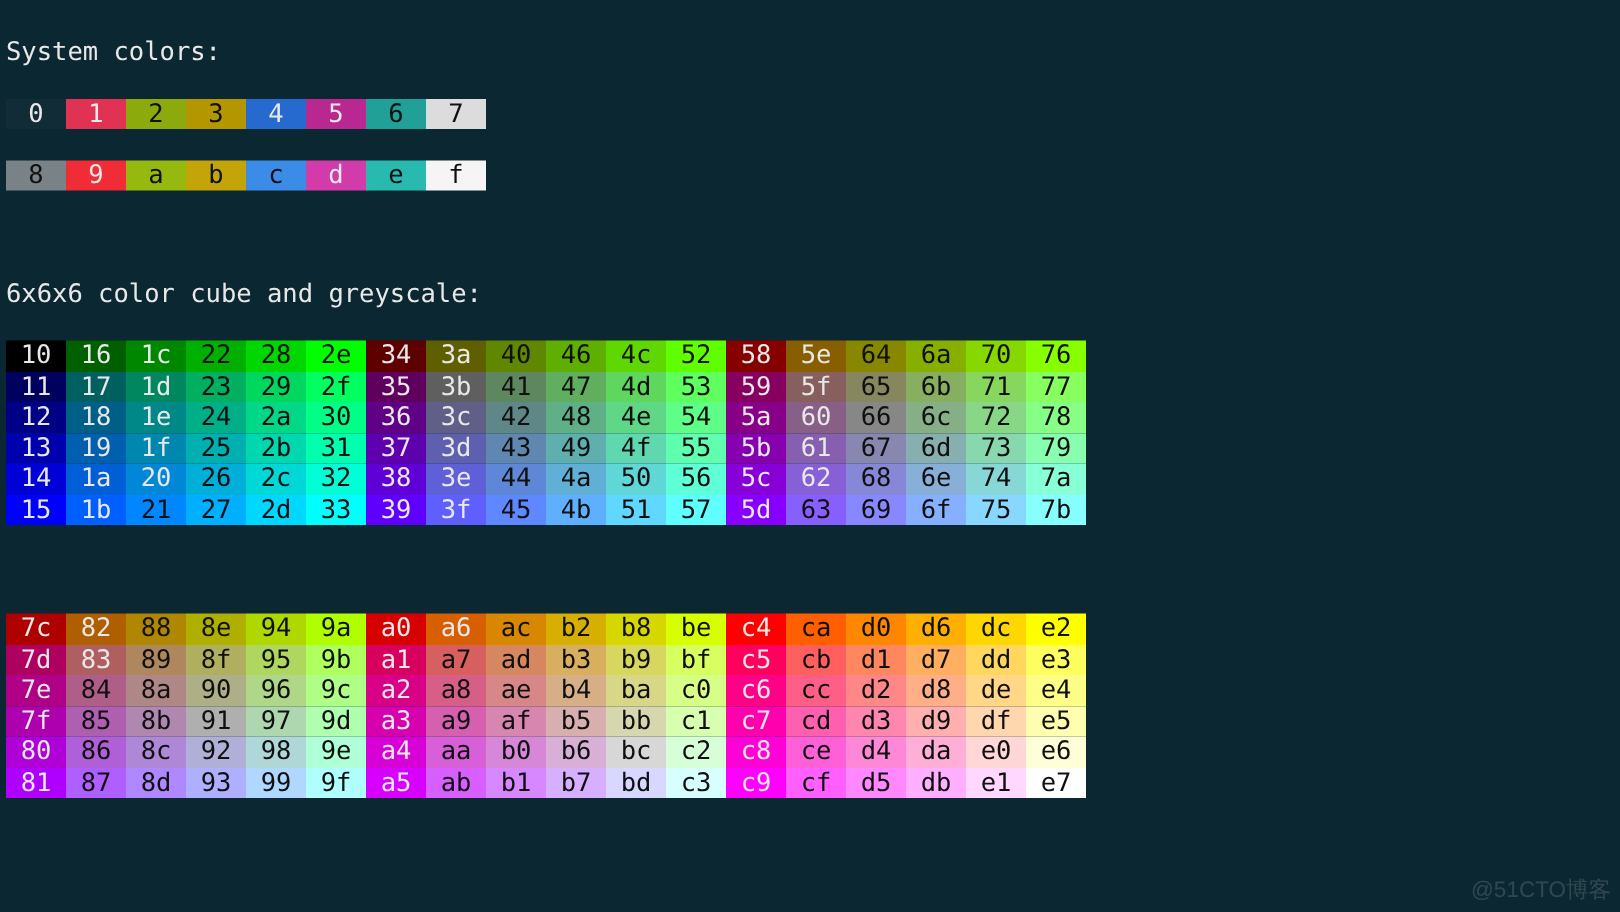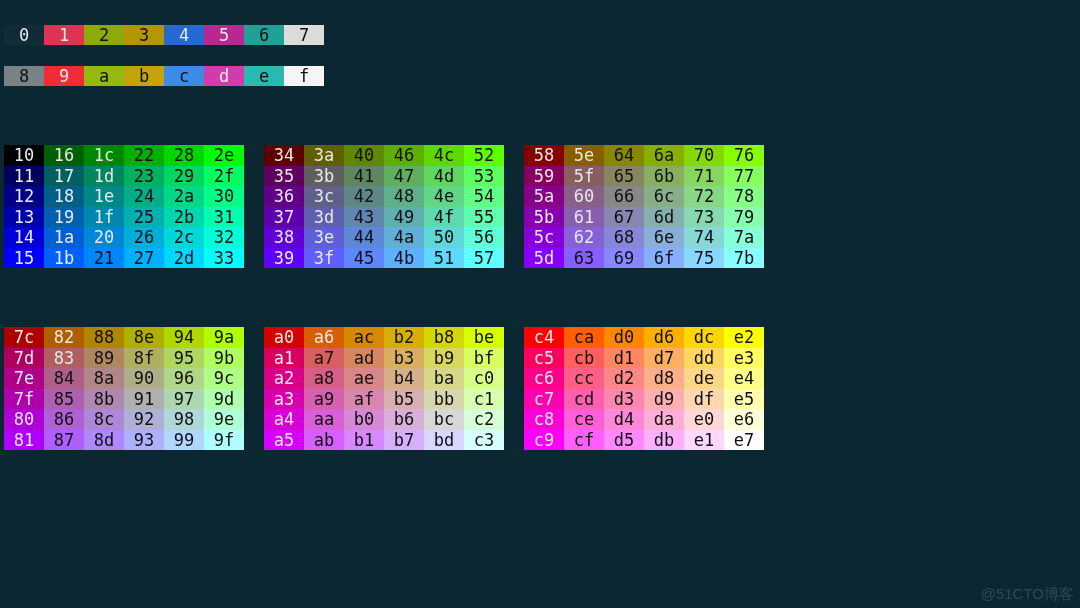--- a/index.html
+++ b/index.html
@@ -25,38 +25,40 @@
   .p-dollar { color: #49c9c9; }
   .p-cmd { color: #e8e8e8; }
   .heading { color: #e8e8e8; }
   .row { display: flex; height: 20.5px; }
   .cell {
     width: 40px;
     text-align: center;
     display: inline-block;
   }
   .blocks { display: flex; }
-  .block { margin-right: 20px; }
+  .block { }
   .wm {
     position: absolute;
     right: 6px;
     bottom: 4px;
     color: rgba(255,255,255,0.15);
     font-family: sans-serif;
     font-size: 15px;
   }
   .sp { height: 18px; }
 </style>
 </head>
 <body>
 
 <div class="term">
+<div class="heading">System colors:</div>
 <div id="sys1" class="row"><span class="cell" style="background: rgb(18, 44, 55); color: rgb(232, 232, 232);">0</span><span class="cell" style="background: rgb(224, 50, 83); color: rgb(232, 232, 232);">1</span><span class="cell" style="background: rgb(140, 170, 11); color: rgb(16, 16, 16);">2</span><span class="cell" style="background: rgb(180, 150, 0); color: rgb(16, 16, 16);">3</span><span class="cell" style="background: rgb(38, 106, 208); color: rgb(232, 232, 232);">4</span><span class="cell" style="background: rgb(185, 40, 145); color: rgb(232, 232, 232);">5</span><span class="cell" style="background: rgb(32, 160, 150); color: rgb(16, 16, 16);">6</span><span class="cell" style="background: rgb(220, 220, 220); color: rgb(16, 16, 16);">7</span></div>
 <div id="sys2" class="row"><span class="cell" style="background: rgb(120, 130, 135); color: rgb(16, 16, 16);">8</span><span class="cell" style="background: rgb(240, 45, 55); color: rgb(232, 232, 232);">9</span><span class="cell" style="background: rgb(150, 185, 15); color: rgb(16, 16, 16);">a</span><span class="cell" style="background: rgb(195, 165, 10); color: rgb(16, 16, 16);">b</span><span class="cell" style="background: rgb(58, 140, 230); color: rgb(16, 16, 16);">c</span><span class="cell" style="background: rgb(210, 60, 170); color: rgb(232, 232, 232);">d</span><span class="cell" style="background: rgb(40, 185, 175); color: rgb(16, 16, 16);">e</span><span class="cell" style="background: rgb(245, 245, 245); color: rgb(16, 16, 16);">f</span></div>
 <div class="sp"></div>
+<div class="heading">6x6x6 color cube and greyscale:</div>
 <div id="cube-upper" class="blocks"><div class="block"><div class="row"><span class="cell" style="background: rgb(0, 0, 0); color: rgb(232, 232, 232);">10</span><span class="cell" style="background: rgb(0, 95, 0); color: rgb(232, 232, 232);">16</span><span class="cell" style="background: rgb(0, 135, 0); color: rgb(232, 232, 232);">1c</span><span class="cell" style="background: rgb(0, 175, 0); color: rgb(16, 16, 16);">22</span><span class="cell" style="background: rgb(0, 215, 0); color: rgb(16, 16, 16);">28</span><span class="cell" style="background: rgb(0, 255, 0); color: rgb(16, 16, 16);">2e</span></div><div class="row"><span class="cell" style="background: rgb(0, 0, 95); color: rgb(232, 232, 232);">11</span><span class="cell" style="background: rgb(0, 95, 95); color: rgb(232, 232, 232);">17</span><span class="cell" style="background: rgb(0, 135, 95); color: rgb(232, 232, 232);">1d</span><span class="cell" style="background: rgb(0, 175, 95); color: rgb(16, 16, 16);">23</span><span class="cell" style="background: rgb(0, 215, 95); color: rgb(16, 16, 16);">29</span><span class="cell" style="background: rgb(0, 255, 95); color: rgb(16, 16, 16);">2f</span></div><div class="row"><span class="cell" style="background: rgb(0, 0, 135); color: rgb(232, 232, 232);">12</span><span class="cell" style="background: rgb(0, 95, 135); color: rgb(232, 232, 232);">18</span><span class="cell" style="background: rgb(0, 135, 135); color: rgb(232, 232, 232);">1e</span><span class="cell" style="background: rgb(0, 175, 135); color: rgb(16, 16, 16);">24</span><span class="cell" style="background: rgb(0, 215, 135); color: rgb(16, 16, 16);">2a</span><span class="cell" style="background: rgb(0, 255, 135); color: rgb(16, 16, 16);">30</span></div><div class="row"><span class="cell" style="background: rgb(0, 0, 175); color: rgb(232, 232, 232);">13</span><span class="cell" style="background: rgb(0, 95, 175); color: rgb(232, 232, 232);">19</span><span class="cell" style="background: rgb(0, 135, 175); color: rgb(232, 232, 232);">1f</span><span class="cell" style="background: rgb(0, 175, 175); color: rgb(16, 16, 16);">25</span><span class="cell" style="background: rgb(0, 215, 175); color: rgb(16, 16, 16);">2b</span><span class="cell" style="background: rgb(0, 255, 175); color: rgb(16, 16, 16);">31</span></div><div class="row"><span class="cell" style="background: rgb(0, 0, 215); color: rgb(232, 232, 232);">14</span><span class="cell" style="background: rgb(0, 95, 215); color: rgb(232, 232, 232);">1a</span><span class="cell" style="background: rgb(0, 135, 215); color: rgb(232, 232, 232);">20</span><span class="cell" style="background: rgb(0, 175, 215); color: rgb(16, 16, 16);">26</span><span class="cell" style="background: rgb(0, 215, 215); color: rgb(16, 16, 16);">2c</span><span class="cell" style="background: rgb(0, 255, 215); color: rgb(16, 16, 16);">32</span></div><div class="row"><span class="cell" style="background: rgb(0, 0, 255); color: rgb(232, 232, 232);">15</span><span class="cell" style="background: rgb(0, 95, 255); color: rgb(232, 232, 232);">1b</span><span class="cell" style="background: rgb(0, 135, 255); color: rgb(16, 16, 16);">21</span><span class="cell" style="background: rgb(0, 175, 255); color: rgb(16, 16, 16);">27</span><span class="cell" style="background: rgb(0, 215, 255); color: rgb(16, 16, 16);">2d</span><span class="cell" style="background: rgb(0, 255, 255); color: rgb(16, 16, 16);">33</span></div></div><div class="block"><div class="row"><span class="cell" style="background: rgb(95, 0, 0); color: rgb(232, 232, 232);">34</span><span class="cell" style="background: rgb(95, 95, 0); color: rgb(232, 232, 232);">3a</span><span class="cell" style="background: rgb(95, 135, 0); color: rgb(16, 16, 16);">40</span><span class="cell" style="background: rgb(95, 175, 0); color: rgb(16, 16, 16);">46</span><span class="cell" style="background: rgb(95, 215, 0); color: rgb(16, 16, 16);">4c</span><span class="cell" style="background: rgb(95, 255, 0); color: rgb(16, 16, 16);">52</span></div><div class="row"><span class="cell" style="background: rgb(95, 0, 95); color: rgb(232, 232, 232);">35</span><span class="cell" style="background: rgb(95, 95, 95); color: rgb(232, 232, 232);">3b</span><span class="cell" style="background: rgb(95, 135, 95); color: rgb(16, 16, 16);">41</span><span class="cell" style="background: rgb(95, 175, 95); color: rgb(16, 16, 16);">47</span><span class="cell" style="background: rgb(95, 215, 95); color: rgb(16, 16, 16);">4d</span><span class="cell" style="background: rgb(95, 255, 95); color: rgb(16, 16, 16);">53</span></div><div class="row"><span class="cell" style="background: rgb(95, 0, 135); color: rgb(232, 232, 232);">36</span><span class="cell" style="background: rgb(95, 95, 135); color: rgb(232, 232, 232);">3c</span><span class="cell" style="background: rgb(95, 135, 135); color: rgb(16, 16, 16);">42</span><span class="cell" style="background: rgb(95, 175, 135); color: rgb(16, 16, 16);">48</span><span class="cell" style="background: rgb(95, 215, 135); color: rgb(16, 16, 16);">4e</span><span class="cell" style="background: rgb(95, 255, 135); color: rgb(16, 16, 16);">54</span></div><div class="row"><span class="cell" style="background: rgb(95, 0, 175); color: rgb(232, 232, 232);">37</span><span class="cell" style="background: rgb(95, 95, 175); color: rgb(232, 232, 232);">3d</span><span class="cell" style="background: rgb(95, 135, 175); color: rgb(16, 16, 16);">43</span><span class="cell" style="background: rgb(95, 175, 175); color: rgb(16, 16, 16);">49</span><span class="cell" style="background: rgb(95, 215, 175); color: rgb(16, 16, 16);">4f</span><span class="cell" style="background: rgb(95, 255, 175); color: rgb(16, 16, 16);">55</span></div><div class="row"><span class="cell" style="background: rgb(95, 0, 215); color: rgb(232, 232, 232);">38</span><span class="cell" style="background: rgb(95, 95, 215); color: rgb(232, 232, 232);">3e</span><span class="cell" style="background: rgb(95, 135, 215); color: rgb(16, 16, 16);">44</span><span class="cell" style="background: rgb(95, 175, 215); color: rgb(16, 16, 16);">4a</span><span class="cell" style="background: rgb(95, 215, 215); color: rgb(16, 16, 16);">50</span><span class="cell" style="background: rgb(95, 255, 215); color: rgb(16, 16, 16);">56</span></div><div class="row"><span class="cell" style="background: rgb(95, 0, 255); color: rgb(232, 232, 232);">39</span><span class="cell" style="background: rgb(95, 95, 255); color: rgb(232, 232, 232);">3f</span><span class="cell" style="background: rgb(95, 135, 255); color: rgb(16, 16, 16);">45</span><span class="cell" style="background: rgb(95, 175, 255); color: rgb(16, 16, 16);">4b</span><span class="cell" style="background: rgb(95, 215, 255); color: rgb(16, 16, 16);">51</span><span class="cell" style="background: rgb(95, 255, 255); color: rgb(16, 16, 16);">57</span></div></div><div class="block"><div class="row"><span class="cell" style="background: rgb(135, 0, 0); color: rgb(232, 232, 232);">58</span><span class="cell" style="background: rgb(135, 95, 0); color: rgb(232, 232, 232);">5e</span><span class="cell" style="background: rgb(135, 135, 0); color: rgb(16, 16, 16);">64</span><span class="cell" style="background: rgb(135, 175, 0); color: rgb(16, 16, 16);">6a</span><span class="cell" style="background: rgb(135, 215, 0); color: rgb(16, 16, 16);">70</span><span class="cell" style="background: rgb(135, 255, 0); color: rgb(16, 16, 16);">76</span></div><div class="row"><span class="cell" style="background: rgb(135, 0, 95); color: rgb(232, 232, 232);">59</span><span class="cell" style="background: rgb(135, 95, 95); color: rgb(232, 232, 232);">5f</span><span class="cell" style="background: rgb(135, 135, 95); color: rgb(16, 16, 16);">65</span><span class="cell" style="background: rgb(135, 175, 95); color: rgb(16, 16, 16);">6b</span><span class="cell" style="background: rgb(135, 215, 95); color: rgb(16, 16, 16);">71</span><span class="cell" style="background: rgb(135, 255, 95); color: rgb(16, 16, 16);">77</span></div><div class="row"><span class="cell" style="background: rgb(135, 0, 135); color: rgb(232, 232, 232);">5a</span><span class="cell" style="background: rgb(135, 95, 135); color: rgb(232, 232, 232);">60</span><span class="cell" style="background: rgb(135, 135, 135); color: rgb(16, 16, 16);">66</span><span class="cell" style="background: rgb(135, 175, 135); color: rgb(16, 16, 16);">6c</span><span class="cell" style="background: rgb(135, 215, 135); color: rgb(16, 16, 16);">72</span><span class="cell" style="background: rgb(135, 255, 135); color: rgb(16, 16, 16);">78</span></div><div class="row"><span class="cell" style="background: rgb(135, 0, 175); color: rgb(232, 232, 232);">5b</span><span class="cell" style="background: rgb(135, 95, 175); color: rgb(232, 232, 232);">61</span><span class="cell" style="background: rgb(135, 135, 175); color: rgb(16, 16, 16);">67</span><span class="cell" style="background: rgb(135, 175, 175); color: rgb(16, 16, 16);">6d</span><span class="cell" style="background: rgb(135, 215, 175); color: rgb(16, 16, 16);">73</span><span class="cell" style="background: rgb(135, 255, 175); color: rgb(16, 16, 16);">79</span></div><div class="row"><span class="cell" style="background: rgb(135, 0, 215); color: rgb(232, 232, 232);">5c</span><span class="cell" style="background: rgb(135, 95, 215); color: rgb(232, 232, 232);">62</span><span class="cell" style="background: rgb(135, 135, 215); color: rgb(16, 16, 16);">68</span><span class="cell" style="background: rgb(135, 175, 215); color: rgb(16, 16, 16);">6e</span><span class="cell" style="background: rgb(135, 215, 215); color: rgb(16, 16, 16);">74</span><span class="cell" style="background: rgb(135, 255, 215); color: rgb(16, 16, 16);">7a</span></div><div class="row"><span class="cell" style="background: rgb(135, 0, 255); color: rgb(232, 232, 232);">5d</span><span class="cell" style="background: rgb(135, 95, 255); color: rgb(16, 16, 16);">63</span><span class="cell" style="background: rgb(135, 135, 255); color: rgb(16, 16, 16);">69</span><span class="cell" style="background: rgb(135, 175, 255); color: rgb(16, 16, 16);">6f</span><span class="cell" style="background: rgb(135, 215, 255); color: rgb(16, 16, 16);">75</span><span class="cell" style="background: rgb(135, 255, 255); color: rgb(16, 16, 16);">7b</span></div></div></div>
 <div class="sp"></div>
 <div id="cube-lower" class="blocks"><div class="block"><div class="row"><span class="cell" style="background: rgb(175, 0, 0); color: rgb(232, 232, 232);">7c</span><span class="cell" style="background: rgb(175, 95, 0); color: rgb(232, 232, 232);">82</span><span class="cell" style="background: rgb(175, 135, 0); color: rgb(16, 16, 16);">88</span><span class="cell" style="background: rgb(175, 175, 0); color: rgb(16, 16, 16);">8e</span><span class="cell" style="background: rgb(175, 215, 0); color: rgb(16, 16, 16);">94</span><span class="cell" style="background: rgb(175, 255, 0); color: rgb(16, 16, 16);">9a</span></div><div class="row"><span class="cell" style="background: rgb(175, 0, 95); color: rgb(232, 232, 232);">7d</span><span class="cell" style="background: rgb(175, 95, 95); color: rgb(232, 232, 232);">83</span><span class="cell" style="background: rgb(175, 135, 95); color: rgb(16, 16, 16);">89</span><span class="cell" style="background: rgb(175, 175, 95); color: rgb(16, 16, 16);">8f</span><span class="cell" style="background: rgb(175, 215, 95); color: rgb(16, 16, 16);">95</span><span class="cell" style="background: rgb(175, 255, 95); color: rgb(16, 16, 16);">9b</span></div><div class="row"><span class="cell" style="background: rgb(175, 0, 135); color: rgb(232, 232, 232);">7e</span><span class="cell" style="background: rgb(175, 95, 135); color: rgb(16, 16, 16);">84</span><span class="cell" style="background: rgb(175, 135, 135); color: rgb(16, 16, 16);">8a</span><span class="cell" style="background: rgb(175, 175, 135); color: rgb(16, 16, 16);">90</span><span class="cell" style="background: rgb(175, 215, 135); color: rgb(16, 16, 16);">96</span><span class="cell" style="background: rgb(175, 255, 135); color: rgb(16, 16, 16);">9c</span></div><div class="row"><span class="cell" style="background: rgb(175, 0, 175); color: rgb(232, 232, 232);">7f</span><span class="cell" style="background: rgb(175, 95, 175); color: rgb(16, 16, 16);">85</span><span class="cell" style="background: rgb(175, 135, 175); color: rgb(16, 16, 16);">8b</span><span class="cell" style="background: rgb(175, 175, 175); color: rgb(16, 16, 16);">91</span><span class="cell" style="background: rgb(175, 215, 175); color: rgb(16, 16, 16);">97</span><span class="cell" style="background: rgb(175, 255, 175); color: rgb(16, 16, 16);">9d</span></div><div class="row"><span class="cell" style="background: rgb(175, 0, 215); color: rgb(232, 232, 232);">80</span><span class="cell" style="background: rgb(175, 95, 215); color: rgb(16, 16, 16);">86</span><span class="cell" style="background: rgb(175, 135, 215); color: rgb(16, 16, 16);">8c</span><span class="cell" style="background: rgb(175, 175, 215); color: rgb(16, 16, 16);">92</span><span class="cell" style="background: rgb(175, 215, 215); color: rgb(16, 16, 16);">98</span><span class="cell" style="background: rgb(175, 255, 215); color: rgb(16, 16, 16);">9e</span></div><div class="row"><span class="cell" style="background: rgb(175, 0, 255); color: rgb(232, 232, 232);">81</span><span class="cell" style="background: rgb(175, 95, 255); color: rgb(16, 16, 16);">87</span><span class="cell" style="background: rgb(175, 135, 255); color: rgb(16, 16, 16);">8d</span><span class="cell" style="background: rgb(175, 175, 255); color: rgb(16, 16, 16);">93</span><span class="cell" style="background: rgb(175, 215, 255); color: rgb(16, 16, 16);">99</span><span class="cell" style="background: rgb(175, 255, 255); color: rgb(16, 16, 16);">9f</span></div></div><div class="block"><div class="row"><span class="cell" style="background: rgb(215, 0, 0); color: rgb(232, 232, 232);">a0</span><span class="cell" style="background: rgb(215, 95, 0); color: rgb(232, 232, 232);">a6</span><span class="cell" style="background: rgb(215, 135, 0); color: rgb(16, 16, 16);">ac</span><span class="cell" style="background: rgb(215, 175, 0); color: rgb(16, 16, 16);">b2</span><span class="cell" style="background: rgb(215, 215, 0); color: rgb(16, 16, 16);">b8</span><span class="cell" style="background: rgb(215, 255, 0); color: rgb(16, 16, 16);">be</span></div><div class="row"><span class="cell" style="background: rgb(215, 0, 95); color: rgb(232, 232, 232);">a1</span><span class="cell" style="background: rgb(215, 95, 95); color: rgb(16, 16, 16);">a7</span><span class="cell" style="background: rgb(215, 135, 95); color: rgb(16, 16, 16);">ad</span><span class="cell" style="background: rgb(215, 175, 95); color: rgb(16, 16, 16);">b3</span><span class="cell" style="background: rgb(215, 215, 95); color: rgb(16, 16, 16);">b9</span><span class="cell" style="background: rgb(215, 255, 95); color: rgb(16, 16, 16);">bf</span></div><div class="row"><span class="cell" style="background: rgb(215, 0, 135); color: rgb(232, 232, 232);">a2</span><span class="cell" style="background: rgb(215, 95, 135); color: rgb(16, 16, 16);">a8</span><span class="cell" style="background: rgb(215, 135, 135); color: rgb(16, 16, 16);">ae</span><span class="cell" style="background: rgb(215, 175, 135); color: rgb(16, 16, 16);">b4</span><span class="cell" style="background: rgb(215, 215, 135); color: rgb(16, 16, 16);">ba</span><span class="cell" style="background: rgb(215, 255, 135); color: rgb(16, 16, 16);">c0</span></div><div class="row"><span class="cell" style="background: rgb(215, 0, 175); color: rgb(232, 232, 232);">a3</span><span class="cell" style="background: rgb(215, 95, 175); color: rgb(16, 16, 16);">a9</span><span class="cell" style="background: rgb(215, 135, 175); color: rgb(16, 16, 16);">af</span><span class="cell" style="background: rgb(215, 175, 175); color: rgb(16, 16, 16);">b5</span><span class="cell" style="background: rgb(215, 215, 175); color: rgb(16, 16, 16);">bb</span><span class="cell" style="background: rgb(215, 255, 175); color: rgb(16, 16, 16);">c1</span></div><div class="row"><span class="cell" style="background: rgb(215, 0, 215); color: rgb(232, 232, 232);">a4</span><span class="cell" style="background: rgb(215, 95, 215); color: rgb(16, 16, 16);">aa</span><span class="cell" style="background: rgb(215, 135, 215); color: rgb(16, 16, 16);">b0</span><span class="cell" style="background: rgb(215, 175, 215); color: rgb(16, 16, 16);">b6</span><span class="cell" style="background: rgb(215, 215, 215); color: rgb(16, 16, 16);">bc</span><span class="cell" style="background: rgb(215, 255, 215); color: rgb(16, 16, 16);">c2</span></div><div class="row"><span class="cell" style="background: rgb(215, 0, 255); color: rgb(232, 232, 232);">a5</span><span class="cell" style="background: rgb(215, 95, 255); color: rgb(16, 16, 16);">ab</span><span class="cell" style="background: rgb(215, 135, 255); color: rgb(16, 16, 16);">b1</span><span class="cell" style="background: rgb(215, 175, 255); color: rgb(16, 16, 16);">b7</span><span class="cell" style="background: rgb(215, 215, 255); color: rgb(16, 16, 16);">bd</span><span class="cell" style="background: rgb(215, 255, 255); color: rgb(16, 16, 16);">c3</span></div></div><div class="block"><div class="row"><span class="cell" style="background: rgb(255, 0, 0); color: rgb(232, 232, 232);">c4</span><span class="cell" style="background: rgb(255, 95, 0); color: rgb(16, 16, 16);">ca</span><span class="cell" style="background: rgb(255, 135, 0); color: rgb(16, 16, 16);">d0</span><span class="cell" style="background: rgb(255, 175, 0); color: rgb(16, 16, 16);">d6</span><span class="cell" style="background: rgb(255, 215, 0); color: rgb(16, 16, 16);">dc</span><span class="cell" style="background: rgb(255, 255, 0); color: rgb(16, 16, 16);">e2</span></div><div class="row"><span class="cell" style="background: rgb(255, 0, 95); color: rgb(232, 232, 232);">c5</span><span class="cell" style="background: rgb(255, 95, 95); color: rgb(16, 16, 16);">cb</span><span class="cell" style="background: rgb(255, 135, 95); color: rgb(16, 16, 16);">d1</span><span class="cell" style="background: rgb(255, 175, 95); color: rgb(16, 16, 16);">d7</span><span class="cell" style="background: rgb(255, 215, 95); color: rgb(16, 16, 16);">dd</span><span class="cell" style="background: rgb(255, 255, 95); color: rgb(16, 16, 16);">e3</span></div><div class="row"><span class="cell" style="background: rgb(255, 0, 135); color: rgb(232, 232, 232);">c6</span><span class="cell" style="background: rgb(255, 95, 135); color: rgb(16, 16, 16);">cc</span><span class="cell" style="background: rgb(255, 135, 135); color: rgb(16, 16, 16);">d2</span><span class="cell" style="background: rgb(255, 175, 135); color: rgb(16, 16, 16);">d8</span><span class="cell" style="background: rgb(255, 215, 135); color: rgb(16, 16, 16);">de</span><span class="cell" style="background: rgb(255, 255, 135); color: rgb(16, 16, 16);">e4</span></div><div class="row"><span class="cell" style="background: rgb(255, 0, 175); color: rgb(232, 232, 232);">c7</span><span class="cell" style="background: rgb(255, 95, 175); color: rgb(16, 16, 16);">cd</span><span class="cell" style="background: rgb(255, 135, 175); color: rgb(16, 16, 16);">d3</span><span class="cell" style="background: rgb(255, 175, 175); color: rgb(16, 16, 16);">d9</span><span class="cell" style="background: rgb(255, 215, 175); color: rgb(16, 16, 16);">df</span><span class="cell" style="background: rgb(255, 255, 175); color: rgb(16, 16, 16);">e5</span></div><div class="row"><span class="cell" style="background: rgb(255, 0, 215); color: rgb(232, 232, 232);">c8</span><span class="cell" style="background: rgb(255, 95, 215); color: rgb(16, 16, 16);">ce</span><span class="cell" style="background: rgb(255, 135, 215); color: rgb(16, 16, 16);">d4</span><span class="cell" style="background: rgb(255, 175, 215); color: rgb(16, 16, 16);">da</span><span class="cell" style="background: rgb(255, 215, 215); color: rgb(16, 16, 16);">e0</span><span class="cell" style="background: rgb(255, 255, 215); color: rgb(16, 16, 16);">e6</span></div><div class="row"><span class="cell" style="background: rgb(255, 0, 255); color: rgb(232, 232, 232);">c9</span><span class="cell" style="background: rgb(255, 95, 255); color: rgb(16, 16, 16);">cf</span><span class="cell" style="background: rgb(255, 135, 255); color: rgb(16, 16, 16);">d5</span><span class="cell" style="background: rgb(255, 175, 255); color: rgb(16, 16, 16);">db</span><span class="cell" style="background: rgb(255, 215, 255); color: rgb(16, 16, 16);">e1</span><span class="cell" style="background: rgb(255, 255, 255); color: rgb(16, 16, 16);">e7</span></div></div></div>
 <div class="sp"></div>
 
 
 
 </div>
 
 <div class="wm">@51CTO博客</div>

